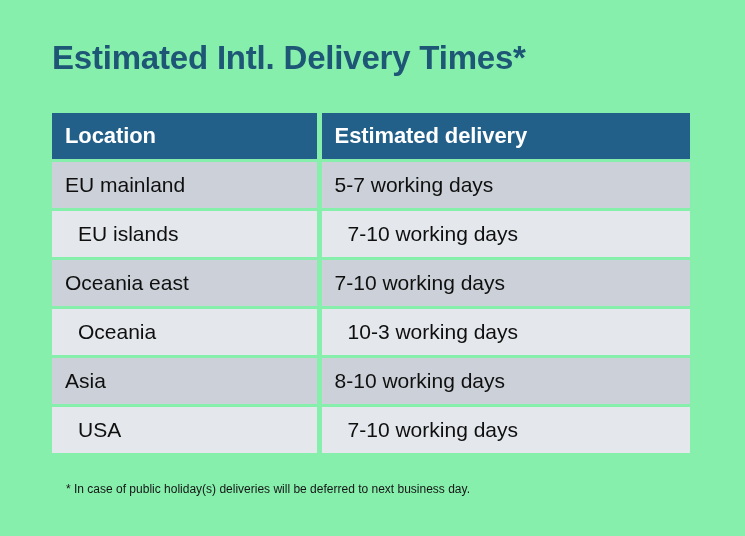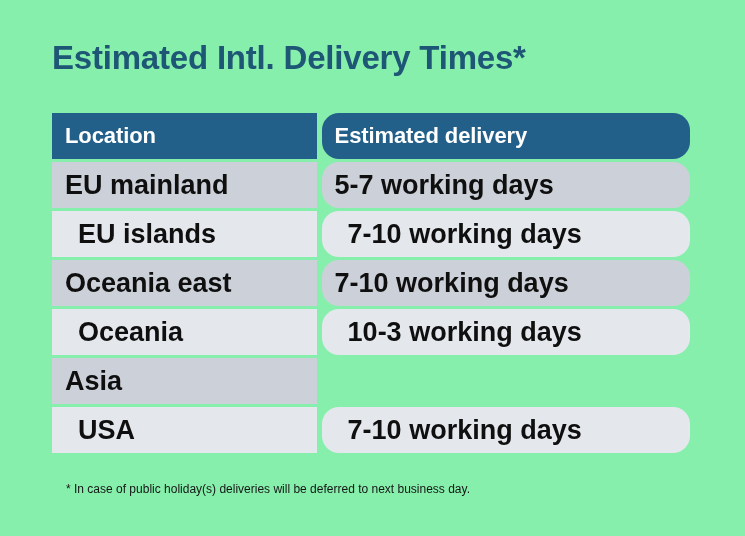--- a/index.html
+++ b/index.html
@@ -50,43 +50,43 @@
   .row:last-child { margin-bottom: 0; }
 
   .cell {
     box-sizing: border-box;
     padding-left: 13px;
     display: flex;
     align-items: center;
   }
 
   .col-loc  { width: 265px; margin-right: 5px; }
-  .col-est  { width: 369px; border-radius: 17px; }
+  .col-est  { width: 369px; }
 
   
   .header-row .cell {
     background: #22608a;
     height: 46px;
   }
   .header-row .cell span {
     color: #ffffff;
     font-size: 22px;
     font-weight: bold;
     letter-spacing: -0.1px;
     white-space: nowrap;
   }
 
   
   .body-row .cell {
     height: 46px;
   }
   .body-row .cell span {
     color: #0f0f0f;
-    font-size: 27px;
-    font-weight: bold;
+    font-size: 21px;
+    font-weight: normal;
     white-space: nowrap;
   }
   .body-row.shade-dark .cell  { background: #ccd1d9; }
   .body-row.shade-light .cell { background: #e4e8ec; padding-left: 26px; }
 
   .footnote {
     position: absolute;
     left: 66px;
     top: 480px;
     font-size: 12px;
@@ -146,20 +146,23 @@
       </div>
       <div class="cell col-est">
         <span>10-3 working days</span>
       </div>
     </div>
 
     <div class="row body-row shade-dark">
       <div class="cell col-loc">
         <span>Asia</span>
       </div>
+      <div class="cell col-est">
+        <span>8-10 working days</span>
+      </div>
     </div>
 
     <div class="row body-row shade-light">
       <div class="cell col-loc">
         <span>USA</span>
       </div>
       <div class="cell col-est">
         <span>7-10 working days</span>
       </div>
     </div>

